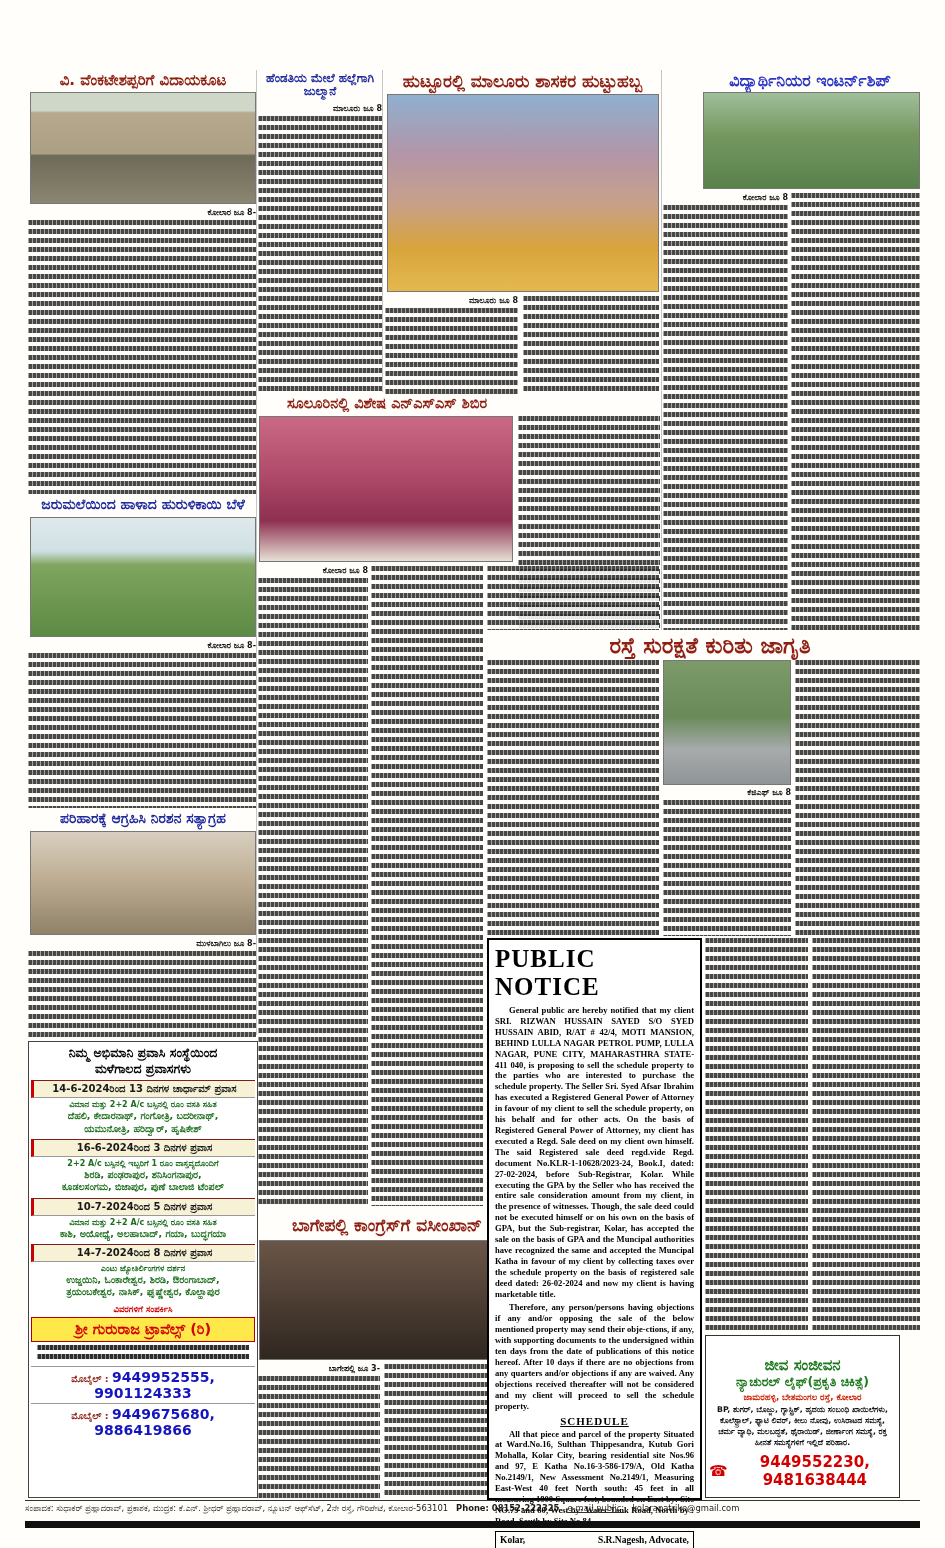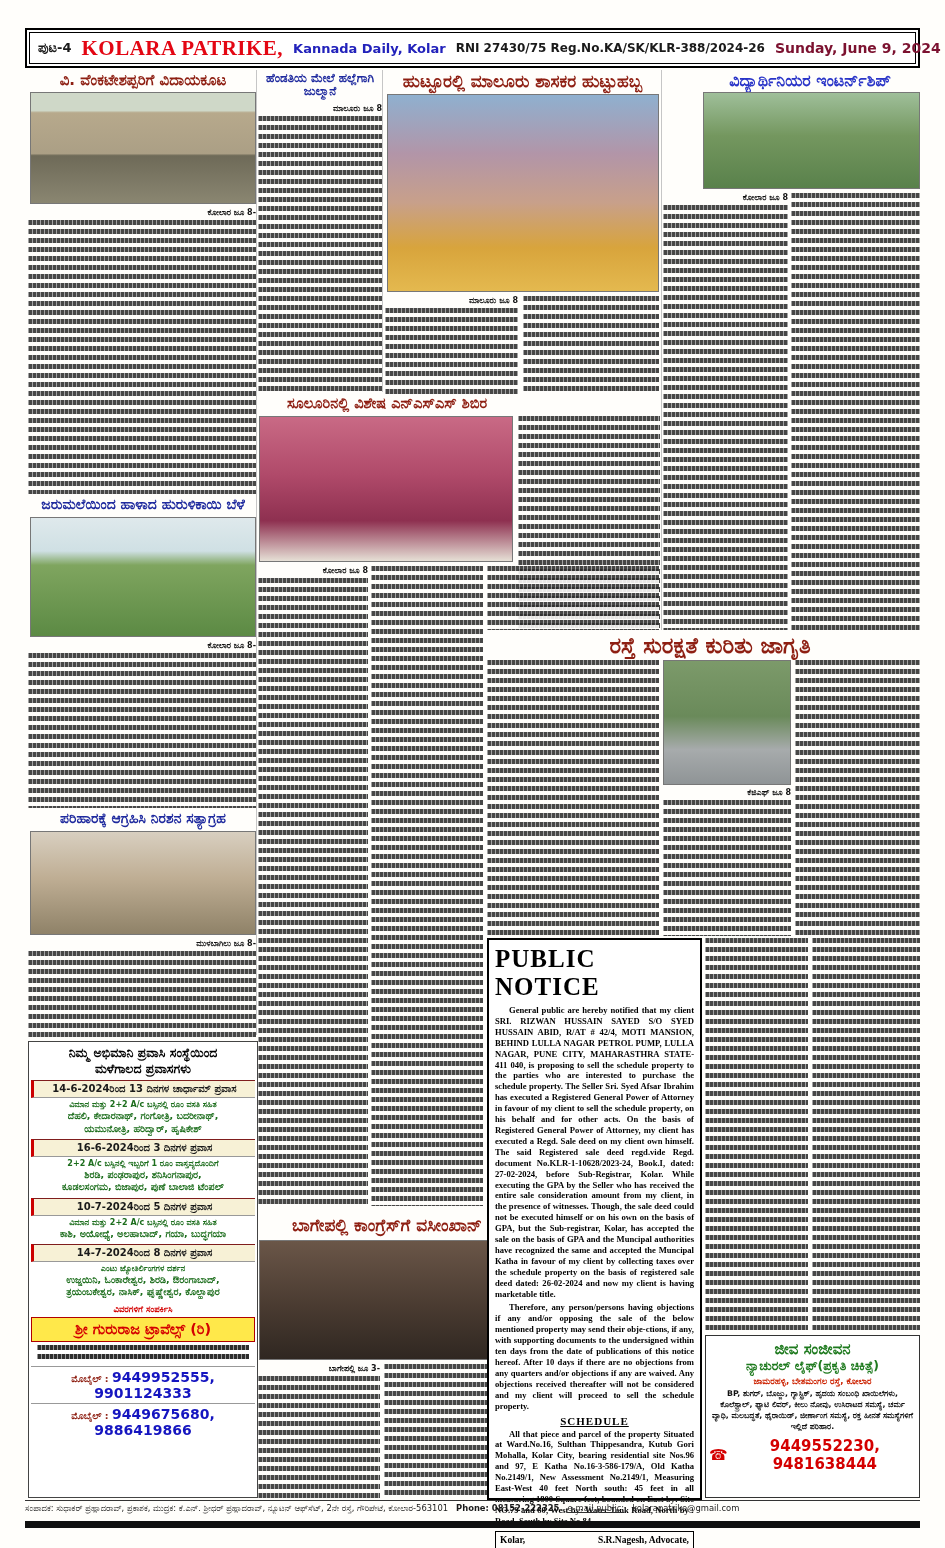--- a/index.html
+++ b/index.html
@@ -43,50 +43,41 @@
   .t-intro{color:#d40000;font-size:8.5px;font-weight:bold;margin-top:5px}
   .t-co{background:#ffe84a;border:1px solid #b00000;color:#d40000;font-weight:900;font-size:14.5px;padding:3px 0;margin-top:2px}
   .t-addr{height:18px;margin:3px 6px;position:relative}
   .t-addr .simline{position:absolute;left:0;top:0;right:0;bottom:0;background-image:
     repeating-linear-gradient(to right, rgba(255,255,255,.5) 0 1px, transparent 1px 4px),
     repeating-linear-gradient(to bottom,#2e2e2e 0 5px,#fff 5px 9px)}
   .t-row{border-top:1px solid #999;font-size:9.5px;font-weight:bold;padding:2px 0}
   .t-lab{color:#8e1f12}
   .t-num{color:#1515c0;font-size:14px}
   
-  .ad-nature{position:absolute;left:705px;top:1335px;width:215px;height:163px;border:1px solid #333;background:#fff;
-             text-align:center;padding:4px 3px}
+  .ad-nature{position:absolute;left:705px;top:1335px;width:195px;height:163px;border:1px solid #333;background:#fff;
+             text-align:center;padding:20px 3px}
   .na-t1{color:#1e7a1e;font-weight:900;font-size:15px}
   .na-t2{color:#1e7a1e;font-weight:900;font-size:12.5px}
   .na-addr{color:#cc2200;font-weight:bold;font-size:8.5px;margin:2px 0}
   .na-body{font-size:7.8px;font-weight:bold;line-height:1.4;color:#111;padding:0 2px}
   .na-phone{color:#d40000;font-weight:900;font-size:15px;margin-top:4px;display:flex;align-items:center;justify-content:center;gap:6px}
   .na-icon{font-size:15px;color:#d40000}
   
   .f-rule{position:absolute;left:25px;top:1500px;width:895px;height:1px;background:#333}
   .footer{position:absolute;left:25px;top:1503px;width:895px;font-size:8.4px;white-space:nowrap;overflow:hidden;
           display:flex;gap:8px;align-items:baseline}
   .f-phone{font-weight:bold}
   .f-email-label{text-decoration:underline;color:#333}
   .f-bar{position:absolute;left:25px;top:1521px;width:895px;height:7px;background:#101010}
 </style>
 </head>
 <body>
 
 <div class="page">
 
-  <div class="masthead">
-    <div class="masthead-in">
-      <span class="m-page">ಪುಟ-4</span>
-      <span class="m-title">KOLARA PATRIKE,</span>
-      <span class="m-sub">Kannada Daily, Kolar</span>
-      <span class="m-reg">RNI 27430/75 Reg.No.KA/SK/KLR-388/2024-26</span>
-      <span class="m-date">Sunday, June 9, 2024</span>
-    </div>
-  </div>
 
   <div class="vr" style="left:256px;top:70px;height:965px"></div>
   <div class="vr" style="left:382px;top:70px;height:322px"></div>
   <div class="vr" style="left:661px;top:70px;height:560px"></div>
 
   <div class="hl maroon" style="left:28px;top:72px;width:230px;font-size:15px">ವಿ. ವೆಂಕಟೇಶಪ್ಪರಿಗೆ ವಿದಾಯಕೂಟ</div>
   <div class="photo" style="left:30px;top:92px;width:226px;height:112px;background:linear-gradient(180deg,#cfd8c8 0%,#cfd8c8 16%,#b7a98c 18%,#ab9f85 55%,#6e6a58 57%,#8a8671 100%)"></div>
   <div class="dl" style="left:28px;top:208px;width:228px">ಕೋಲಾರ ಜೂ 8-</div>
   <div class="sim" style="left:28px;top:220px;width:228px;height:274px"></div>
 

